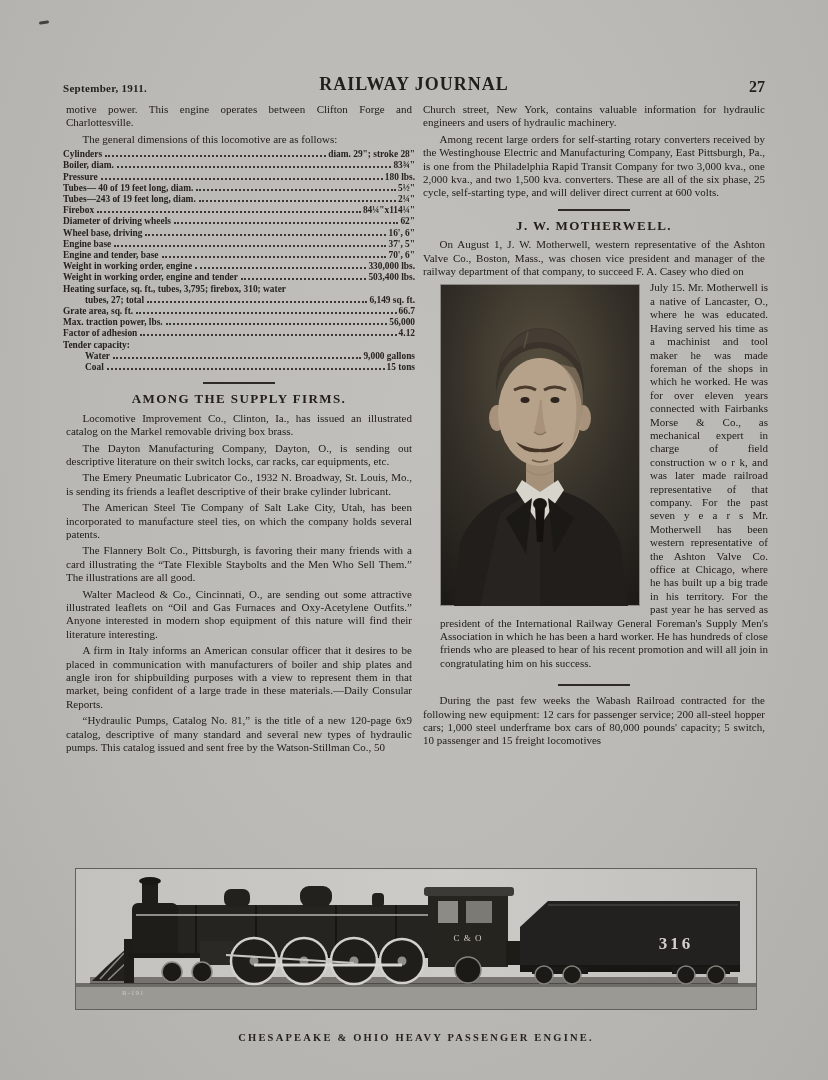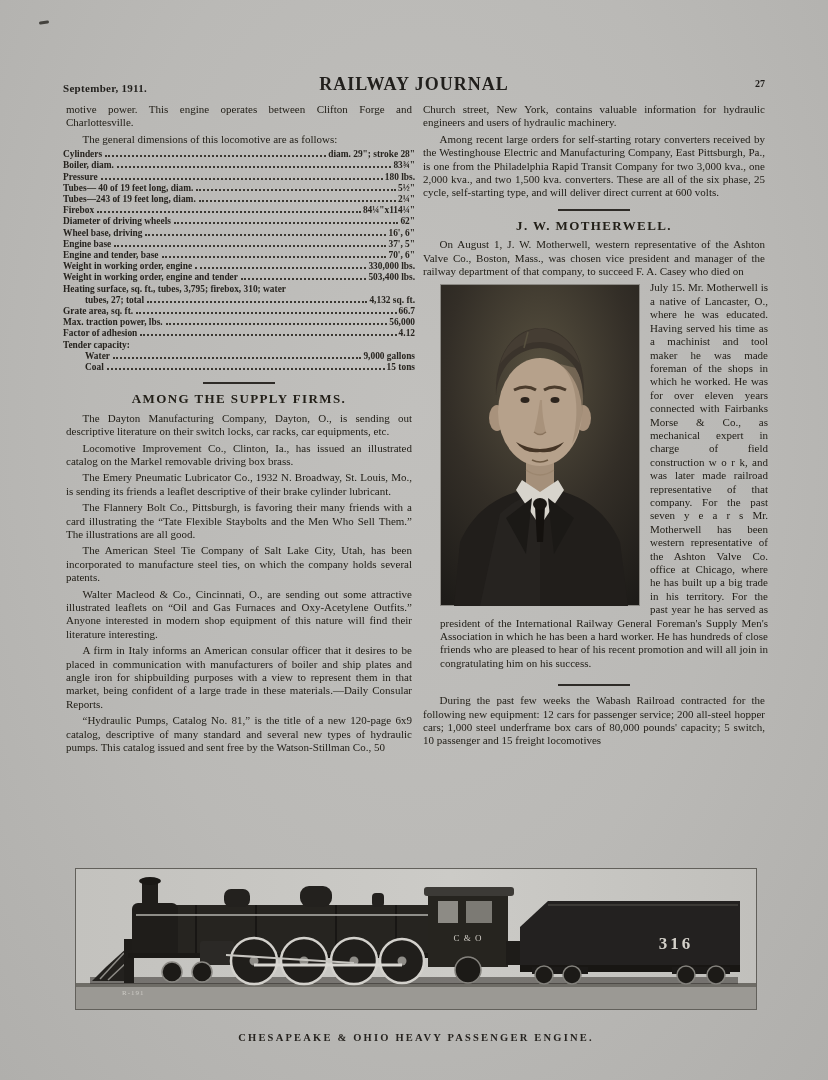--- a/index.html
+++ b/index.html
@@ -11,21 +11,21 @@
   }
   .page{
     position:relative;width:828px;height:1080px;overflow:hidden;
     background:radial-gradient(ellipse at 50% 38%, #c1c0bd 0%, #bab9b6 55%, #b0afac 100%);
     color:#211f1c;
   }
   .speck{position:absolute;left:39px;top:21px;width:10px;height:3px;background:#44423e;border-radius:2px;transform:rotate(-8deg);}
   
   .hdr-date{position:absolute;left:63px;top:82px;font-size:11px;font-weight:700;letter-spacing:.3px;}
   .hdr-title{position:absolute;left:0;right:0;top:74px;text-align:center;font-size:18px;font-weight:700;letter-spacing:1px;}
-  .hdr-page{position:absolute;right:63px;top:78px;font-size:10px;font-weight:700;}
+  .hdr-page{position:absolute;right:63px;top:78px;font-size:16px;font-weight:700;}
   
   .col{position:absolute;top:100px;font-size:11px;line-height:13.4px;text-align:justify;color:#232019;}
   .col-left{left:63px;width:352px;}
   .col-right{left:420px;width:348px;}
   .paras p{margin:0;text-indent:1.5em;}
   .paras p.flush{text-indent:0;}
   p.para{margin:3px;text-indent:1.5em;}
   p.para.flush{text-indent:0;}
   
   .dims{margin:1px 0 2px 0;font-size:9.4px;line-height:11.2px;font-weight:700;color:#26231e;}
@@ -142,21 +142,21 @@
         </div>
 
         <div class="dim-row noleader">
           <span class="lbl">Heating surface, sq. ft., tubes, 3,795; firebox, 310; water</span>
 
         </div>
 
         <div class="dim-row indent2">
           <span class="lbl">tubes, 27; total</span>
           <span class="leader"></span>
-          <span class="val">4,132 sq. ft.</span>
+          <span class="val">6,149 sq. ft.</span>
         </div>
 
         <div class="dim-row">
           <span class="lbl">Grate area, sq. ft.</span>
           <span class="leader"></span>
           <span class="val">66.7</span>
         </div>
 
         <div class="dim-row">
           <span class="lbl">Max. traction power, lbs.</span>
@@ -184,25 +184,25 @@
         <div class="dim-row indent2">
           <span class="lbl">Coal</span>
           <span class="leader"></span>
           <span class="val">15 tons</span>
         </div>
       </div>
     <hr class="rule">
     <div class="sec-heading">AMONG THE SUPPLY FIRMS.</div>
     <div class="paras">
 
-    <p class="para">The Dayton Manufacturing Company, Dayton, O., is sending out descriptive literature on their switch locks, car racks, car equipments, etc.</p>
-        <p class="para">Locomotive Improvement Co., Clinton, Ia., has issued an illustrated catalog on the Markel removable driving box brass.</p>
+    <p class="para">Locomotive Improvement Co., Clinton, Ia., has issued an illustrated catalog on the Markel removable driving box brass.</p>
+        <p class="para">The Dayton Manufacturing Company, Dayton, O., is sending out descriptive literature on their switch locks, car racks, car equipments, etc.</p>
         <p class="para">The Emery Pneumatic Lubricator Co., 1932 N. Broadway, St. Louis, Mo., is sending its friends a leaflet descriptive of their brake cylinder lubricant.</p>
+        <p class="para">The American Steel Tie Company of Salt Lake City, Utah, has been incorporated to manufacture steel ties, on which the company holds several patents.</p>
         <p class="para">The Flannery Bolt Co., Pittsburgh, is favoring their many friends with a card illustrating the “Tate Flexible Staybolts and the Men Who Sell Them.”  The illustrations are all good.</p>
-        <p class="para">The American Steel Tie Company of Salt Lake City, Utah, has been incorporated to manufacture steel ties, on which the company holds several patents.</p>
         <p class="para">Walter Macleod &amp; Co., Cincinnati, O., are sending out some attractive illustrated leaflets on “Oil and Gas Furnaces and Oxy-Acetylene Outfits.”  Anyone interested in modern shop equipment of this nature will find their literature interesting.</p>
         <p class="para">A firm in Italy informs an American consular officer that it desires to be placed in communication with manufacturers of boiler and ship plates and angle iron for shipbuilding purposes with a view to represent them in that market, being confident of a large trade in these materials.—Daily Consular Reports.</p>
         <p class="para">“Hydraulic Pumps, Catalog No. 81,” is the title of a new 120-page 6x9 catalog, descriptive of many standard and several new types of hydraulic pumps.  This catalog issued and sent free by the Watson-Stillman Co., 50</p>
       </div>
   </div>
 
   <div class="col col-right">
     <div class="paras">
 
     <p class="para flush">Church street, New York, contains valuable information for hydraulic engineers and users of hydraulic machinery.</p>

